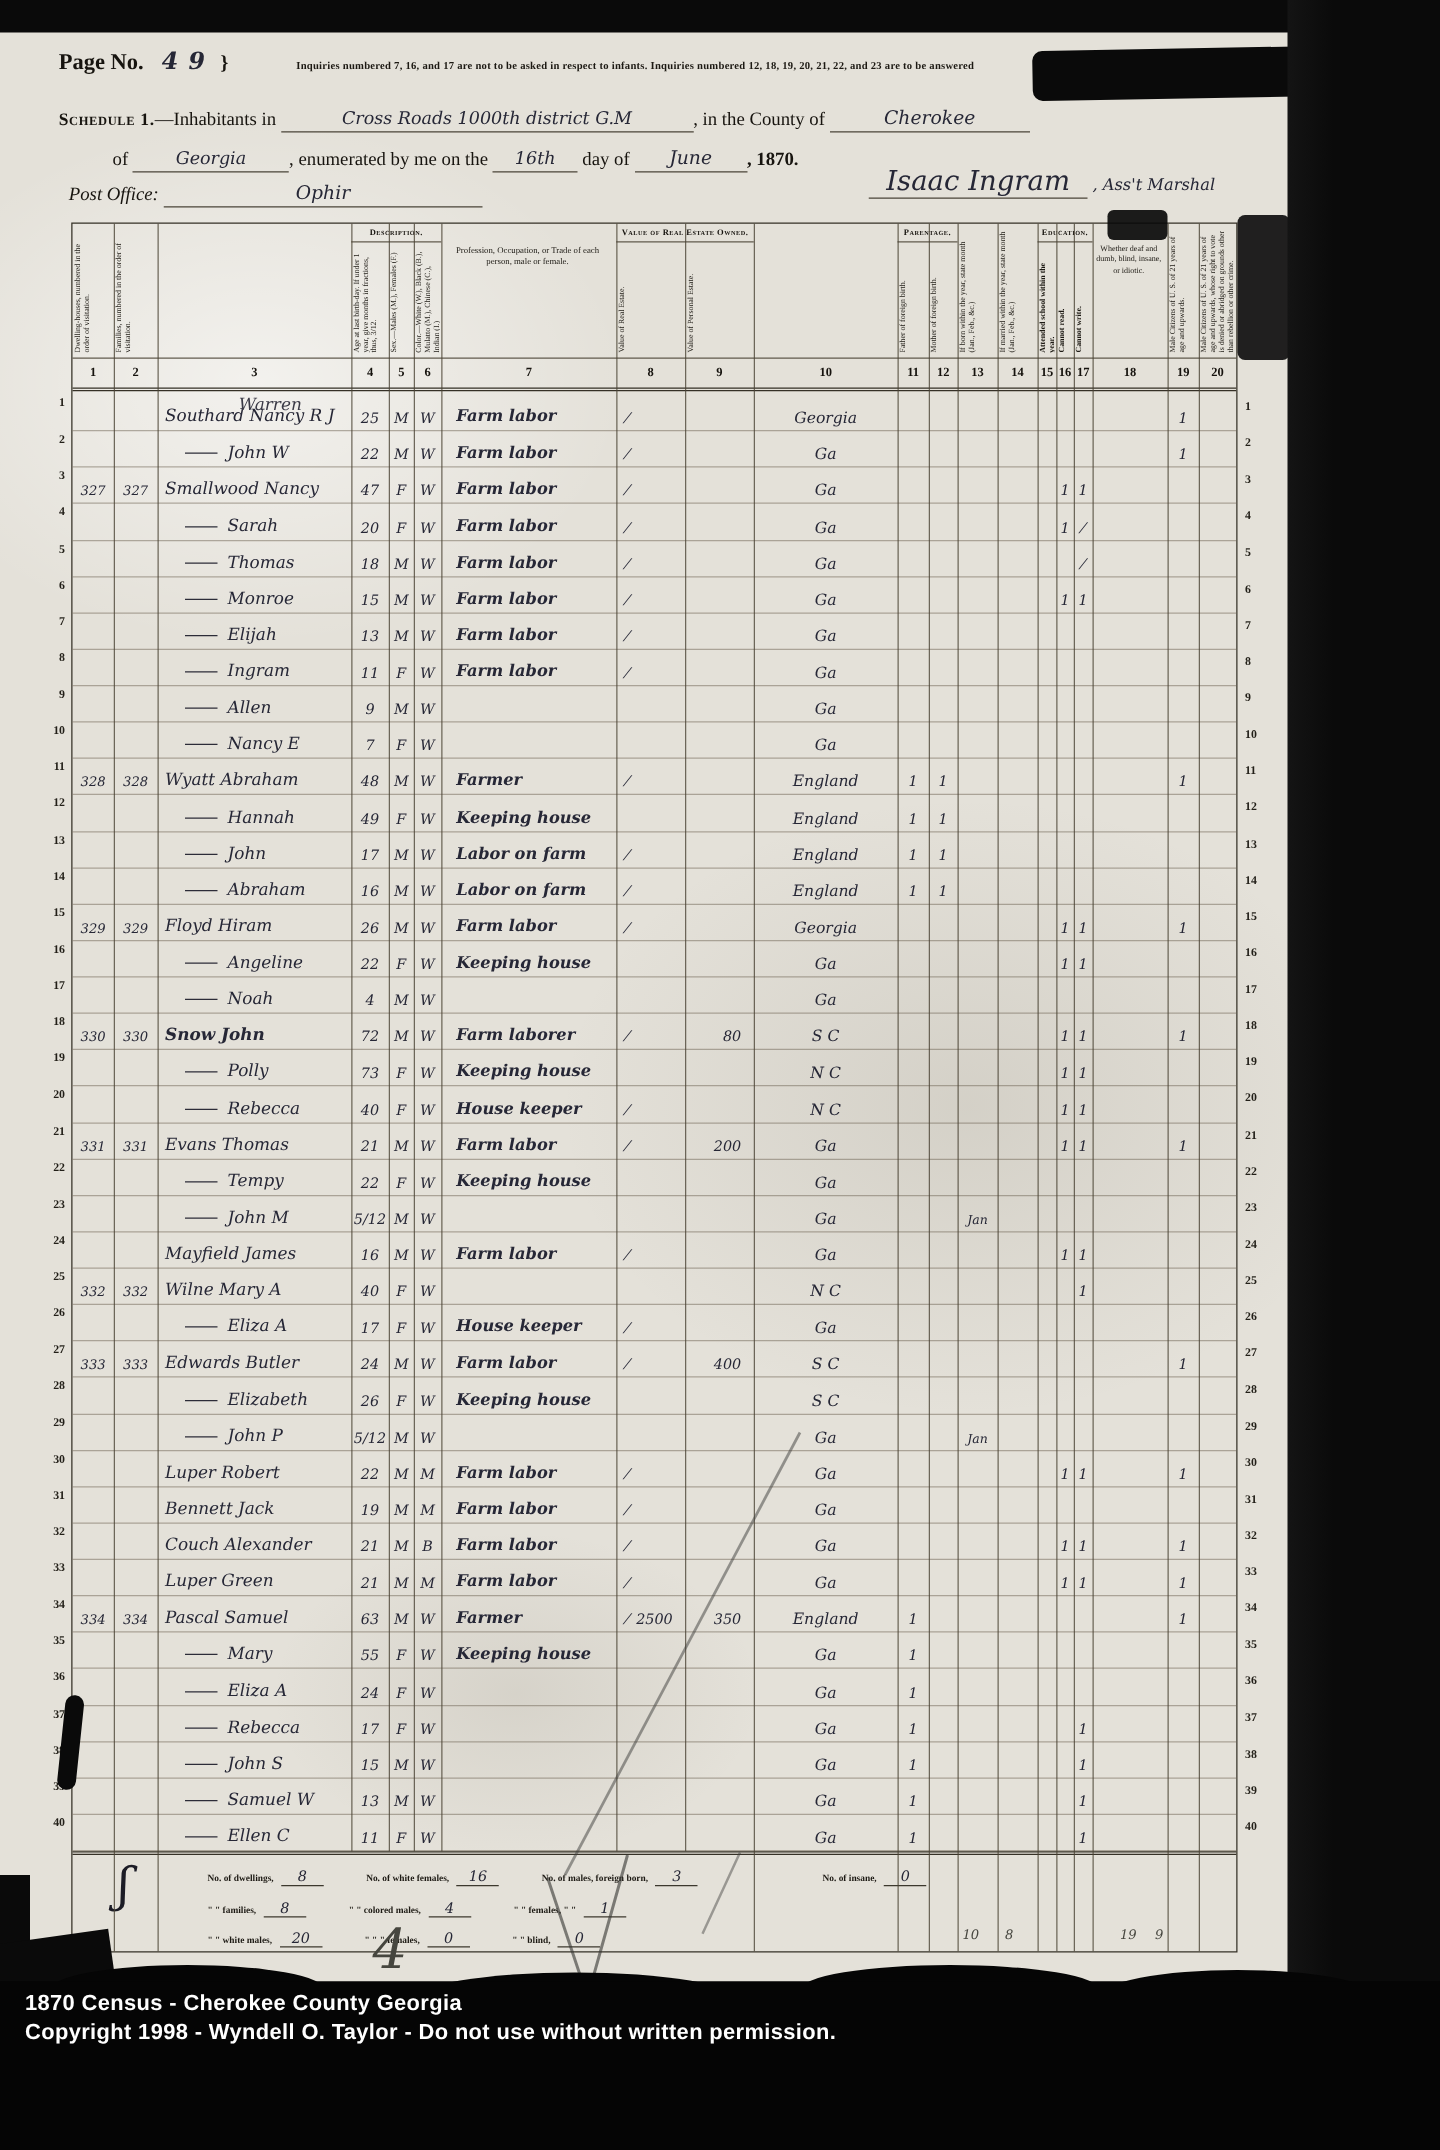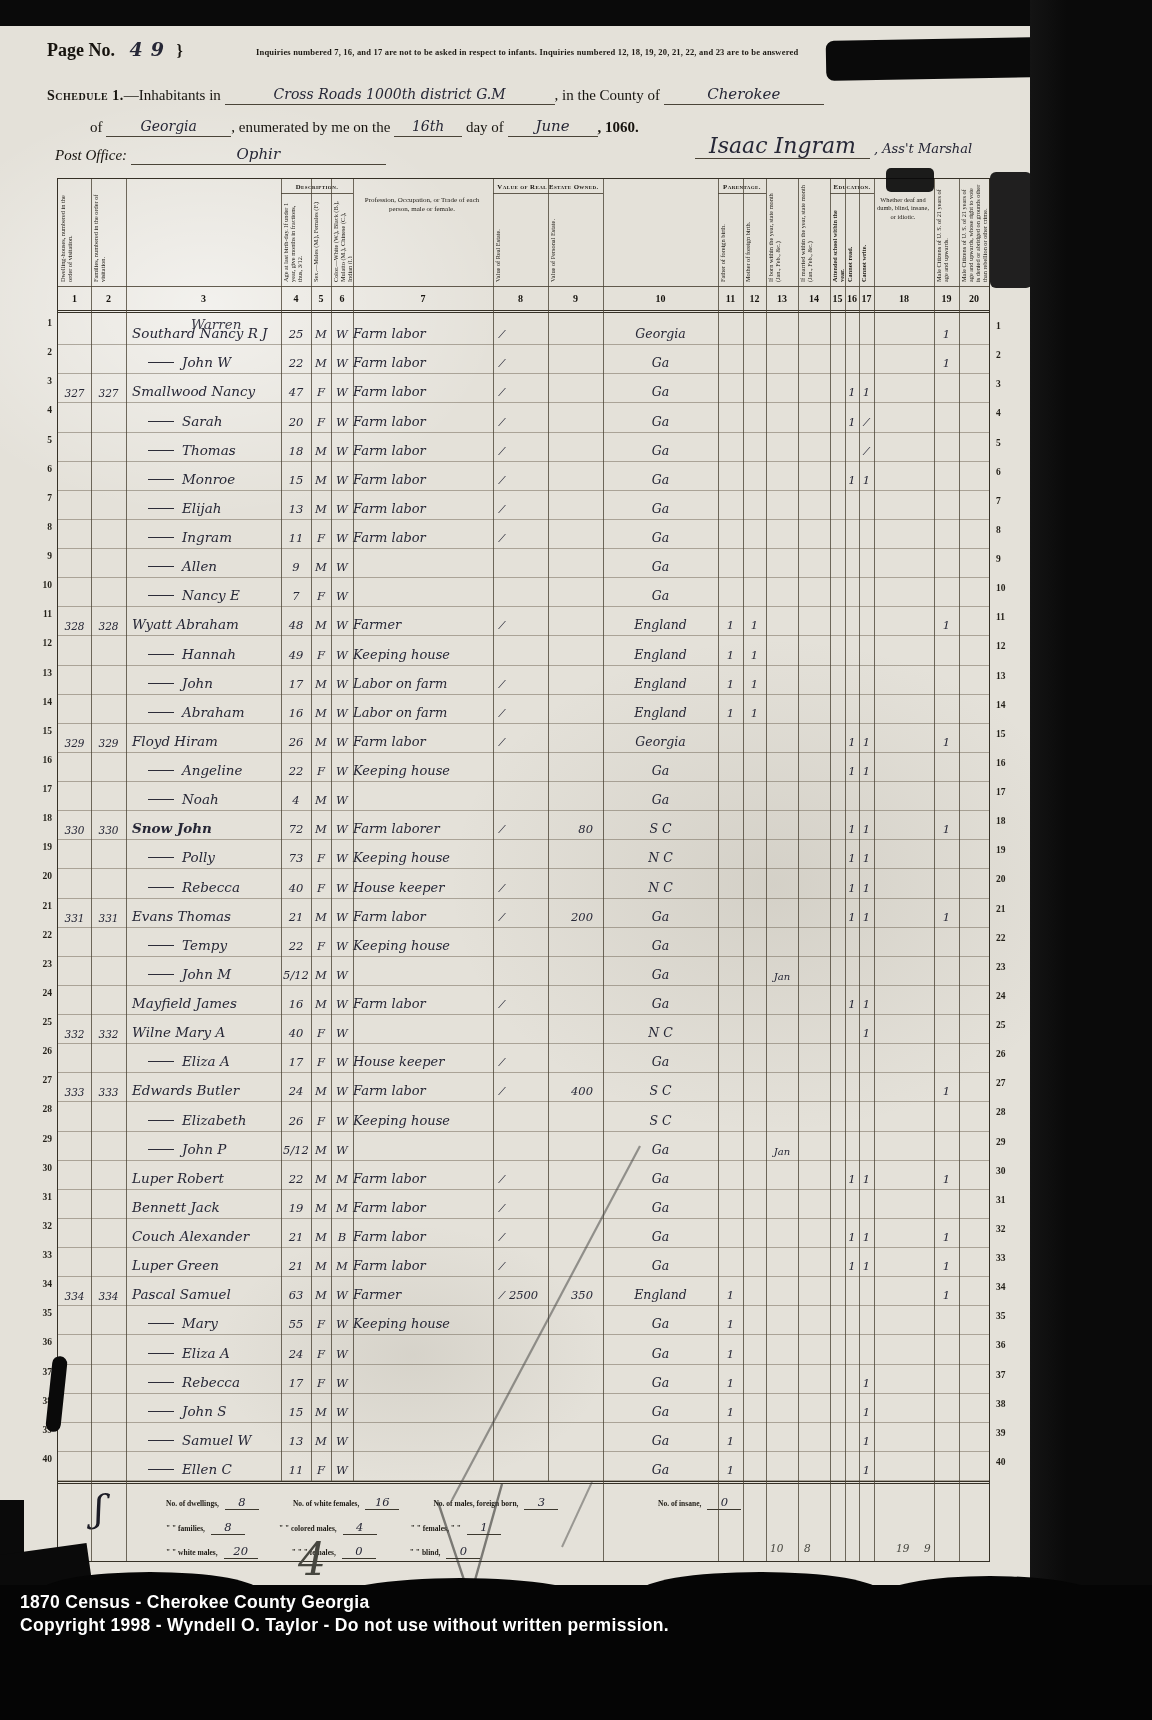--- a/index.html
+++ b/index.html
@@ -12,21 +12,21 @@
            radial-gradient(ellipse 300px 200px at 40% 85%, rgba(115,108,92,.12), transparent 65%),
            #e4e1d9;}
   .abs{position:absolute;}
   .pr{color:#17140f;}
   .hw{font-family:"DejaVu Serif",serif;font-style:italic;color:#262736;}
   .pencil{color:#46463f;}
   .blank{display:inline-block;border-bottom:1.2px solid #4a4438;text-align:center;vertical-align:baseline;}
   .blank .hw{position:relative;top:-1px;}
   
   .pageno{font-size:18px;font-weight:bold;}
-  .notice{font-size:8.5px;font-weight:bold;color:#1c1913;letter-spacing:.2px;margin-left:19px;}
+  .notice{font-size:8.5px;font-weight:bold;color:#1c1913;letter-spacing:.2px;}
   .schedline{font-size:15px;}
   .sc{font-variant:small-caps;letter-spacing:.5px;}
   .po{font-style:italic;font-size:15px;}
   
   #table{position:absolute;left:57px;top:178px;width:931px;height:1382px;
          border:1.6px solid #353026;box-sizing:content-box;}
   .vl{position:absolute;top:0;width:1px;background:rgba(74,66,52,.78);}
   .ghead{position:absolute;top:0;height:15px;border-bottom:1px solid rgba(74,66,52,.85);
          font-size:6.8px;font-weight:bold;font-variant:small-caps;letter-spacing:.4px;
          display:flex;align-items:center;justify-content:center;color:#16130e;box-sizing:border-box;}
@@ -38,21 +38,21 @@
   .ncell{flex:0 0 auto;display:flex;align-items:center;justify-content:center;
          font-size:10px;font-weight:bold;color:#16130e;}
   #tbody{position:absolute;left:0;top:137px;width:931px;height:1165px;}
   .trow{display:flex;height:29.125px;border-bottom:1px solid rgba(112,102,85,.5);box-sizing:border-box;}
   .tc{position:relative;height:100%;flex:0 0 auto;display:flex;align-items:flex-end;
       box-sizing:border-box;padding-bottom:3px;overflow:visible;}
   .tc .hw{font-size:11.5px;white-space:nowrap;}
   .tc-d,.tc-f{justify-content:center;} .tc-d .hw,.tc-f .hw{font-size:10.5px;}
   .tc-name{padding-left:6px;} .tc-name .hw{font-size:13.5px;}
   .tc-age,.tc-sex,.tc-color{justify-content:center;}
-  .tc-occ{} .tc-occ .hw{font-size:13px;}
+  .tc-occ{padding-left:12px;font-weight:bold;} .tc-occ .hw{font-size:13px;}
   .tc-v8{padding-left:8px;} .tc-v8 .val{margin-left:6px;}
   .tc-v9{justify-content:flex-end;padding-right:10px;}
   .tc-pob{justify-content:center;} .tc-pob .hw{font-size:12.5px;}
   .tc-c11,.tc-c12,.tc-c13,.tc-c14,.tc-c15,.tc-c16,.tc-c17,.tc-c18,.tc-c19,.tc-c20{justify-content:center;}
   .tc-c13 .hw{font-size:10px;}
   .sup{position:absolute;top:0px;left:42%;font-size:8.5px;color:#3a3a46;}
   .ditto{width:26px;border-top:1.4px solid #2c2c38;margin:0 8px 7px 16px;}
   .mk{font-style:italic;}
   
   .mnum{position:absolute;font-size:9.5px;font-weight:bold;color:#221f18;}
@@ -94,21 +94,21 @@
   <div class="abs pr schedline" style="left:47px;top:86px;white-space:nowrap;">
     <span class="sc" style="font-size:14px;font-weight:bold;">Schedule 1.</span><span>—Inhabitants in</span>
     <span class="blank" style="width:330px;"><span class="hw" style="font-size:14px;">Cross Roads 1000th district G.M</span></span><span>, in the County of</span>
     <span class="blank" style="width:160px;"><span class="hw" style="font-size:15px;">Cherokee</span></span>
   </div>
   <div class="abs pr schedline" style="left:90px;top:118px;white-space:nowrap;">
     <span>of</span>
     <span class="blank" style="width:125px;"><span class="hw" style="font-size:14px;">Georgia</span></span><span>, enumerated by me on the</span>
     <span class="blank" style="width:68px;"><span class="hw" style="font-size:14px;">16th</span></span>
     <span>day of</span>
-    <span class="blank" style="width:90px;"><span class="hw" style="font-size:15px;">June</span></span><span style="font-weight:bold;">, 1060.</span>
+    <span class="blank" style="width:90px;"><span class="hw" style="font-size:15px;">June</span></span><span style="font-weight:bold;">, 1870.</span>
   </div>
   <div class="abs pr po" style="left:55px;top:146px;white-space:nowrap;">
     <span>Post Office:</span>
     <span class="blank" style="width:255px;"><span class="hw" style="font-size:15px;font-style:italic;">Ophir</span></span>
   </div>
   <div class="abs" style="left:695px;top:133px;white-space:nowrap;">
     <span class="hw" style="font-size:22px;border-bottom:1px solid #4a4438;padding:0 14px;">Isaac Ingram</span>
     <span class="hw" style="font-size:13px;">, Ass't Marshal</span>
   </div>
 

